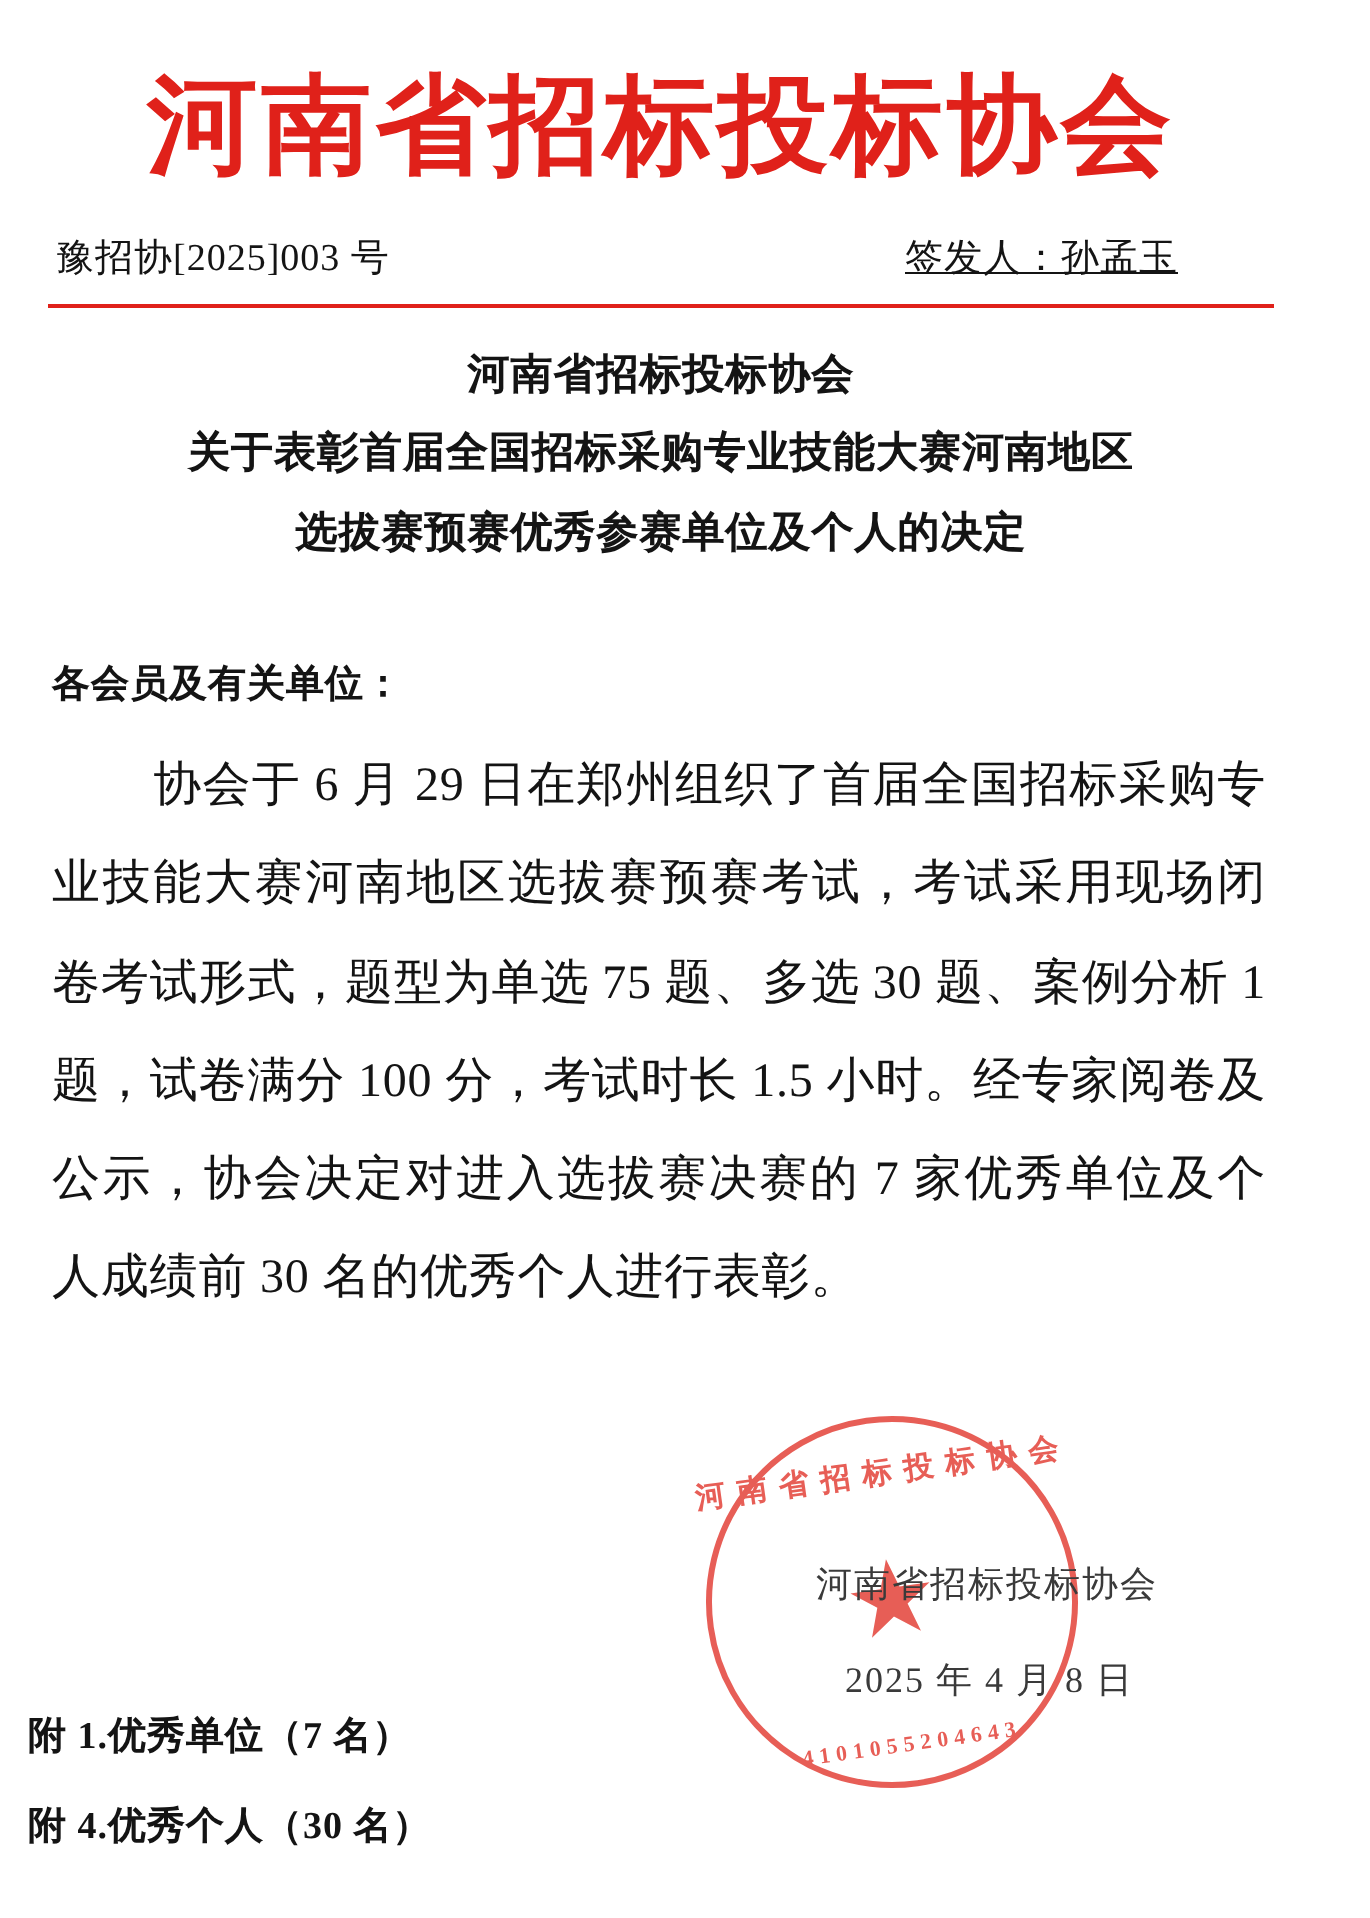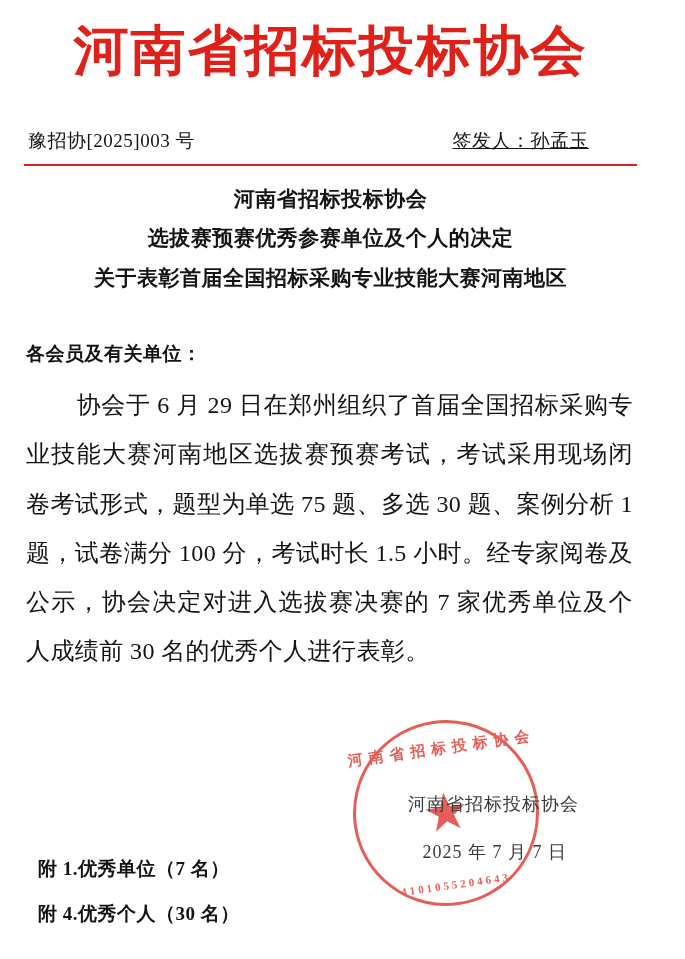--- a/index.html
+++ b/index.html
@@ -13,21 +13,21 @@
     font-family: "Liberation Serif", "DejaVu Serif", serif;
     color: #141414;
     overflow: hidden;
     position: relative;
   }
   .page {
     position: relative;
     width: 661px;
     height: 959px;
     box-sizing: border-box;
-    padding: 0 24px;
+    padding: 12px 24px;
   }
 
   
   .doc-header {
     text-align: center;
     padding-top: 18px;
   }
   .doc-header .org-title {
     color: #e0211a;
     font-family: "Liberation Serif", "DejaVu Serif", serif;
@@ -37,21 +37,21 @@
     line-height: 1.25;
     white-space: nowrap;
     transform: scaleX(1.02);
   }
 
   
   .doc-meta {
     display: flex;
     justify-content: space-between;
     align-items: baseline;
-    margin-top: 42px;
+    margin-top: 18px;
     padding: 0 6px 0 4px;
     font-size: 19px;
     letter-spacing: 0.5px;
   }
   .doc-meta .doc-number { white-space: nowrap; }
   .doc-meta .issuer { white-space: nowrap; padding-right: 42px; text-decoration: underline; }
 
   
   .red-rule {
     margin-top: 10px;
@@ -143,21 +143,21 @@
     color: #e23b32;
     font-weight: bold;
     white-space: nowrap;
   }
   .seal-arc-top { top: 16px; font-size: 15px; letter-spacing: 6px; }
   .seal-arc-bottom { bottom: 12px; font-size: 11px; letter-spacing: 3px; }
 
   
   .attachments {
     position: absolute;
-    left: 36px;
+    left: 12px;
     bottom: 22px;
     padding-left: 2px;
   }
   .attachments .att-line {
     font-size: 19px;
     font-weight: bold;
     letter-spacing: 0.5px;
     line-height: 2.4;
   }
 </style>
@@ -172,38 +172,38 @@
 
   <div class="doc-meta">
     <div class="doc-number">豫招协[2025]003 号</div>
     <div class="issuer">签发人：孙孟玉</div>
   </div>
 
   <div class="red-rule"></div>
 
   <div class="title-block">
     <span class="t-line">河南省招标投标协会</span>
+    <span class="t-line">关于表彰首届全国招标采购专业技能大赛河南地区</span>
     <span class="t-line">选拔赛预赛优秀参赛单位及个人的决定</span>
-    <span class="t-line">关于表彰首届全国招标采购专业技能大赛河南地区</span>
   </div>
 
   <div class="salutation">各会员及有关单位：</div>
 
   <div class="body-text"><span class="indent"></span><span>协会于 6 月 29 日在郑州组织了首届全国招标采购专业技能大赛河南地区选拔赛预赛考试，考试采用现场闭卷考试形式，题型为单选 75 题、多选 30 题、案例分析 1 题，试卷满分 100 分，考试时长 1.5 小时。经专家阅卷及公示，协会决定对进入选拔赛决赛的 7 家优秀单位及个人成绩前 30 名的优秀个人进行表彰。</span></div>
 
   <div class="sign-area">
 
     <div class="seal">
       <div class="seal-arc-top">河南省招标投标协会</div>
       <div class="star">★</div>
       <div class="seal-arc-bottom">4101055204643</div>
     </div>
 
     <div class="signer-line">河南省招标投标协会</div>
-    <div class="date-line">2025 年 7 月 7 日</div>
+    <div class="date-line">2025 年 4 月 8 日</div>
   </div>
 
   <div class="attachments">
     <div class="att-line">附 1.优秀单位（7 名）</div>
     <div class="att-line">附 4.优秀个人（30 名）</div>
   </div>
 
 </div>
 
 </body></html>

